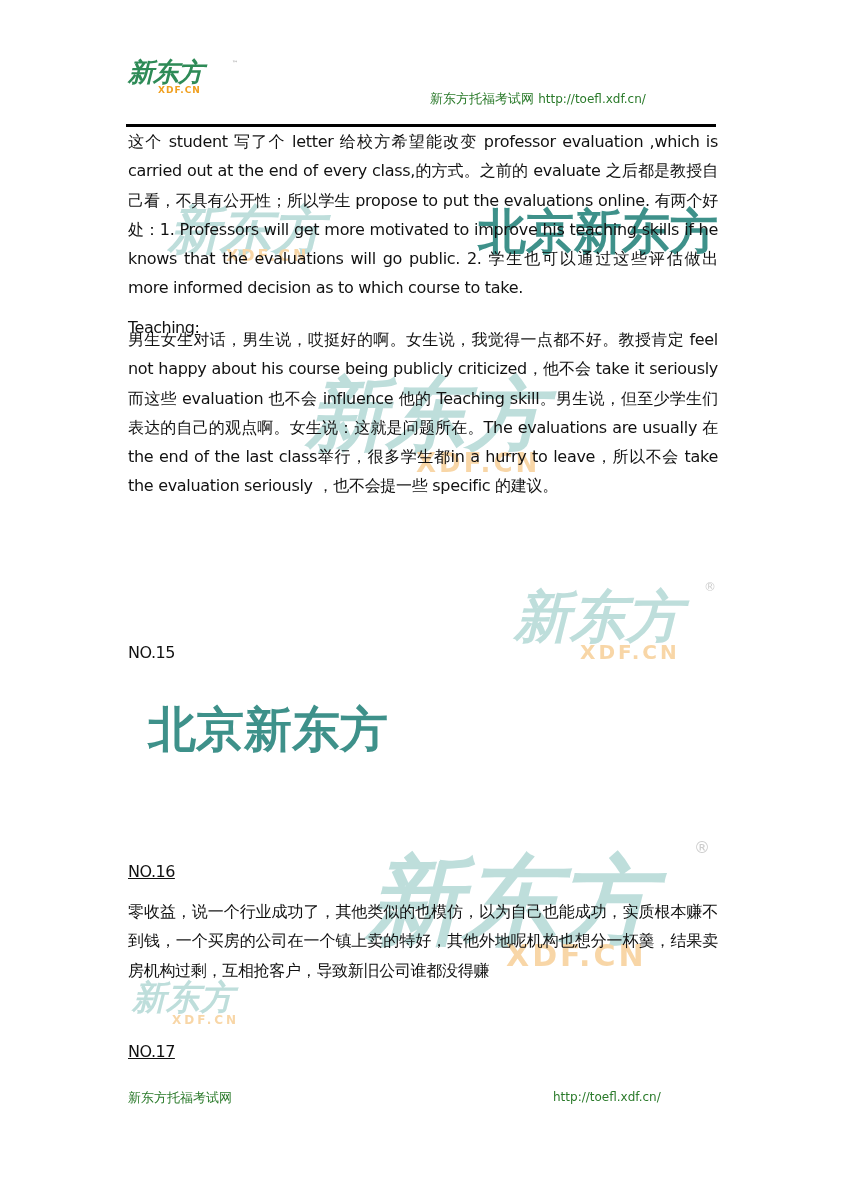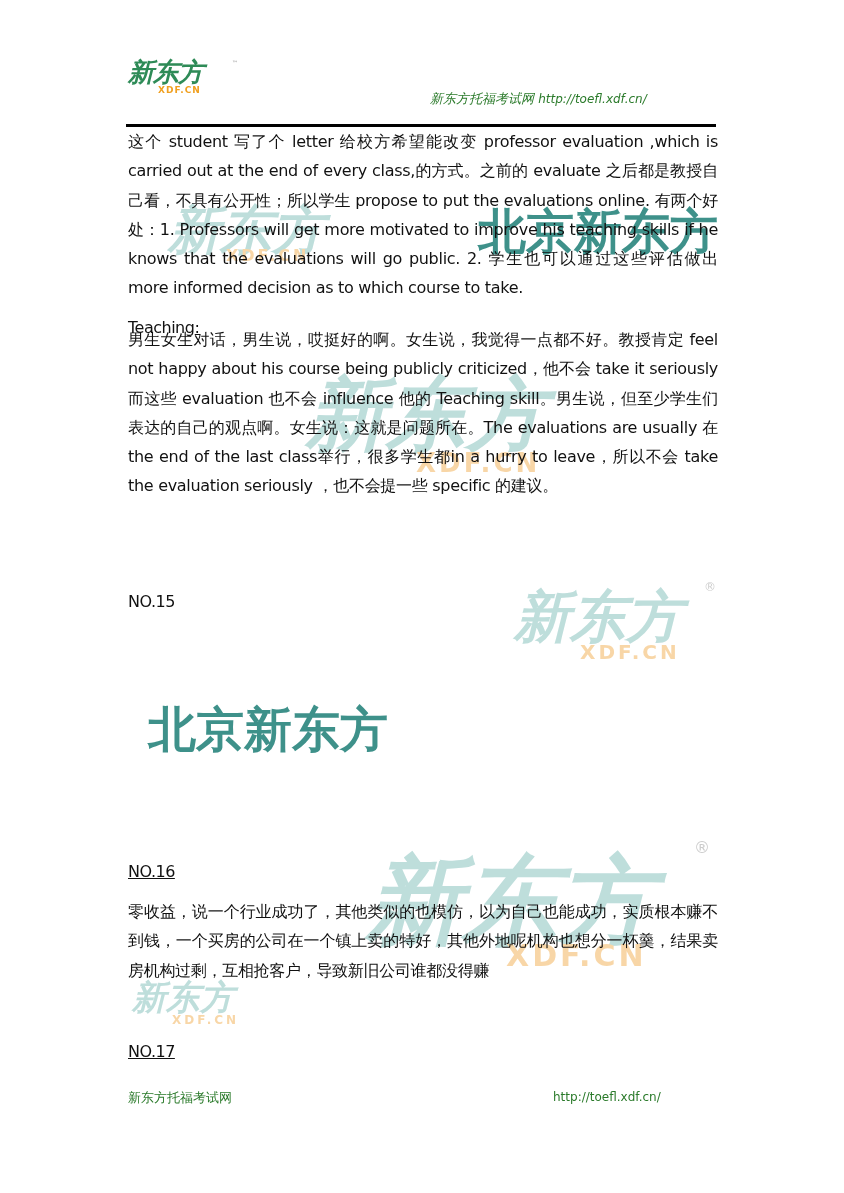--- a/index.html
+++ b/index.html
@@ -54,21 +54,20 @@
       font-size: 6px;
       color: #888;
     }
     .header-site {
       position: absolute;
       left: 430px;
       top: 90px;
       font-size: 13px;
       color: #2a7a2a;
       font-family: "DejaVu Sans", sans-serif;
-      font-style: italic;
     }
     .header-site .url {
       font-size: 12px;
     }
     .header-rule {
       position: absolute;
       left: 126px;
       top: 124px;
       width: 590px;
       height: 3px;
@@ -195,21 +194,21 @@
 
   <div class="content" style="top:127px;">
     <p class="para">这个 student 写了个 letter 给校方希望能改变 professor evaluation ,which is carried out at the end of every class,的方式。之前的 evaluate 之后都是教授自己看，不具有公开性；所以学生 propose to put the evaluations online. 有两个好处：1. Professors will get more motivated to improve his teaching skills if he knows that the evaluations will go public. 2. 学生也可以通过这些评估做出 more informed decision as to which course to take.</p>
   </div>
 
   <div class="heading" style="top:318px;">Teaching:</div>
   <div class="content" style="top:325px;">
     <p class="para" style="margin-top:0;">男生女生对话，男生说，哎挺好的啊。女生说，我觉得一点都不好。教授肯定 feel not happy about his course being publicly criticized，他不会 take it seriously  而这些 evaluation 也不会 influence 他的 Teaching skill。男生说，但至少学生们表达的自己的观点啊。女生说：这就是问题所在。The evaluations are usually  在the end of the last class举行，很多学生都in a hurry to leave，所以不会 take the evaluation seriously  ，也不会提一些 specific 的建议。</p>
   </div>
 
-  <div class="heading" style="top:592px;text-align:center;">NO.15</div>
+  <div class="heading" style="top:643px;text-align:center;">NO.15</div>
 
   <div class="heading" style="top:862px;text-decoration:underline;">NO.16</div>
   <div class="content" style="top:897px;">
     <p class="para">零收益，说一个行业成功了，其他类似的也模仿，以为自己也能成功，实质根本赚不到钱，一个买房的公司在一个镇上卖的特好，其他外地呢机构也想分一杯羹，结果卖房机构过剩，互相抢客户，导致新旧公司谁都没得赚</p>
   </div>
 
   <div class="heading" style="top:1042px;text-decoration:underline;">NO.17</div>
 
   <div class="footer-left">新东方托福考试网</div>
   <div class="footer-right">http://toefl.xdf.cn/</div>

